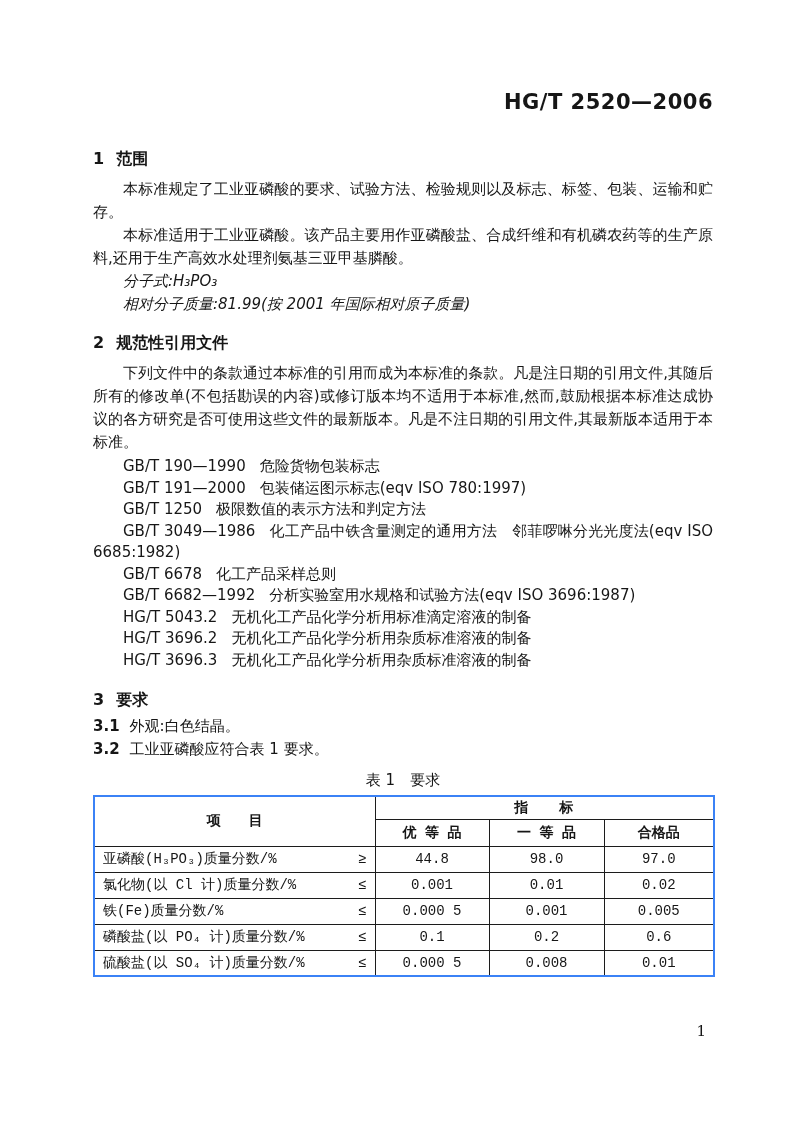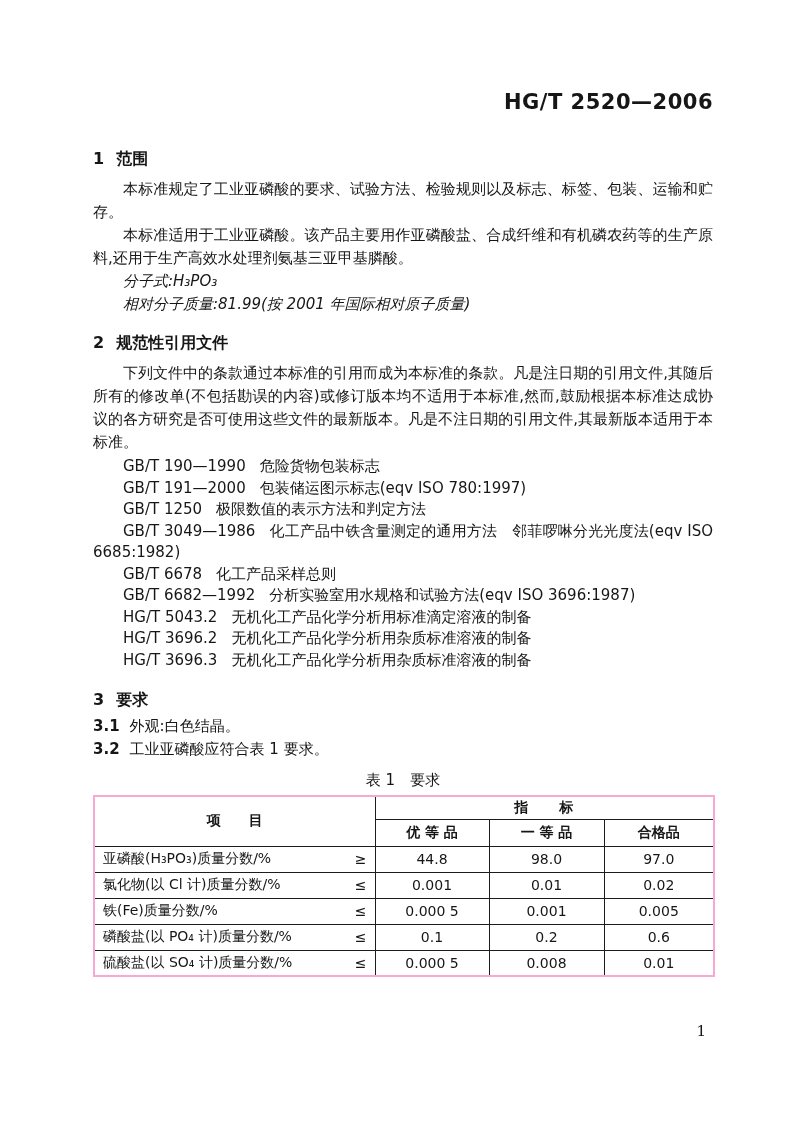--- a/index.html
+++ b/index.html
@@ -68,21 +68,22 @@
     text-align: center;
     font-weight: normal;
     font-size: 15px;
     line-height: 22px;
   }
   table.req {
     margin-top: 4px;
     border-collapse: collapse;
     width: 620px;
     table-layout: fixed;
-    border: 2px solid #f9a8d4;
+    border: 2px solid #3b82f6;
+    font-family: Liberation Mono, monospace;
   }
   table.req th, table.req td {
     border: 1.5px solid #1c1c1c;
     font-size: 14px;
     padding: 0 8px;
   }
   table.req th { font-weight: bold; }
   th.index-h { height: 23px; letter-spacing: 1px; }
   tr.grade-row th { height: 27px; }
   td.val, th { text-align: center; }

